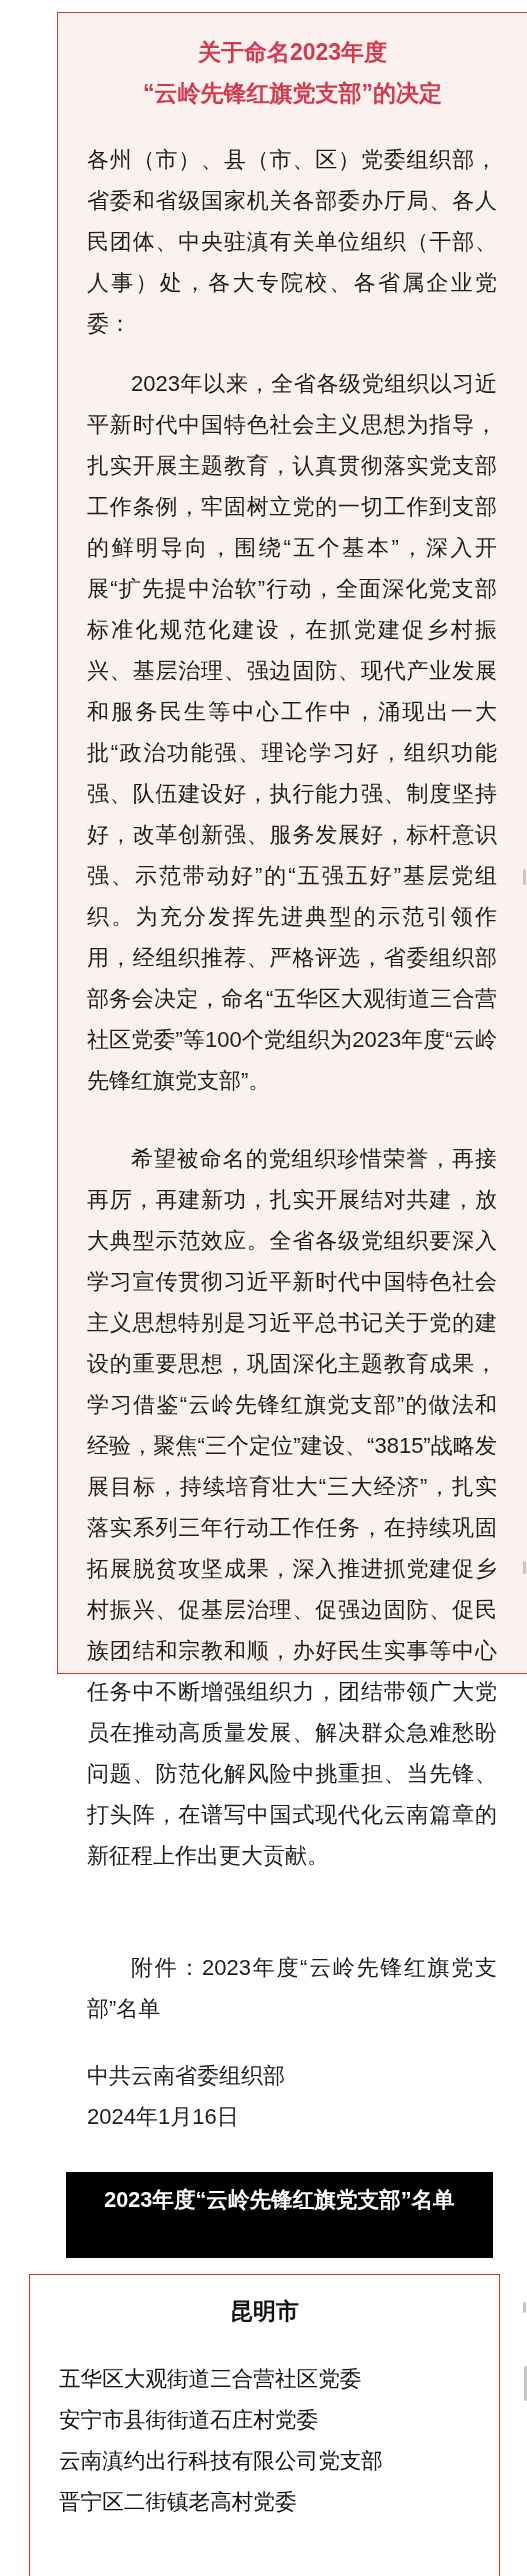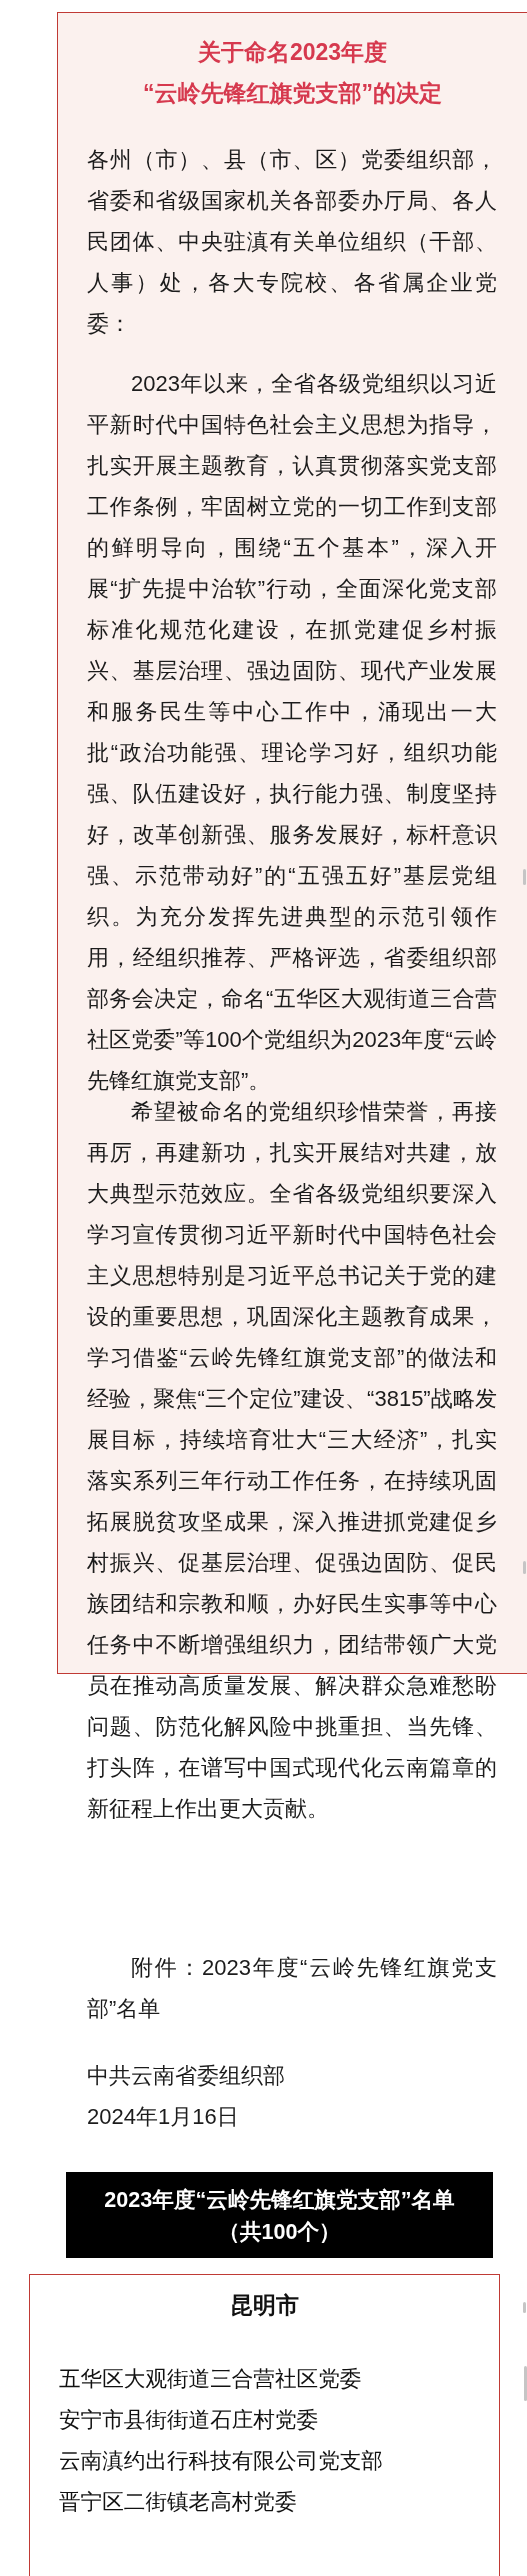--- a/index.html
+++ b/index.html
@@ -49,38 +49,37 @@
 
   <div class="abs doc-title" style="top:19px;">
     <div>关于命名2023年度</div>
     <div>“云岭先锋红旗党支部”的决定</div>
   </div>
 
   <div class="abs doc-text" style="top:126px;height:206px;">各州（市）、县（市、区）党委组织部，省委和省级国家机关各部委办厅局、各人民团体、中央驻滇有关单位组织（干部、人事）处，各大专院校、各省属企业党委：</div>
 
   <div class="abs doc-text indent" style="top:350px;height:742px;">2023年以来，全省各级党组织以习近平新时代中国特色社会主义思想为指导，扎实开展主题教育，认真贯彻落实党支部工作条例，牢固树立党的一切工作到支部的鲜明导向，围绕“五个基本”，深入开展“扩先提中治软”行动，全面深化党支部标准化规范化建设，在抓党建促乡村振兴、基层治理、强边固防、现代产业发展和服务民生等中心工作中，涌现出一大批“政治功能强、理论学习好，组织功能强、队伍建设好，执行能力强、制度坚持好，改革创新强、服务发展好，标杆意识强、示范带动好”的“五强五好”基层党组织。为充分发挥先进典型的示范引领作用，经组织推荐、严格评选，省委组织部部务会决定，命名“五华区大观街道三合营社区党委”等100个党组织为2023年度“云岭先锋红旗党支部”。</div>
 
-  <div class="abs doc-text indent" style="top:1078px;height:783px;">希望被命名的党组织珍惜荣誉，再接再厉，再建新功，扎实开展结对共建，放大典型示范效应。全省各级党组织要深入学习宣传贯彻习近平新时代中国特色社会主义思想特别是习近平总书记关于党的建设的重要思想，巩固深化主题教育成果，学习借鉴“云岭先锋红旗党支部”的做法和经验，聚焦“三个定位”建设、“3815”战略发展目标，持续培育壮大“三大经济”，扎实落实系列三年行动工作任务，在持续巩固拓展脱贫攻坚成果，深入推进抓党建促乡村振兴、促基层治理、促强边固防、促民族团结和宗教和顺，办好民生实事等中心任务中不断增强组织力，团结带领广大党员在推动高质量发展、解决群众急难愁盼问题、防范化解风险中挑重担、当先锋、打头阵，在谱写中国式现代化云南篇章的新征程上作出更大贡献。</div>
+  <div class="abs doc-text indent" style="top:1125px;height:783px;">希望被命名的党组织珍惜荣誉，再接再厉，再建新功，扎实开展结对共建，放大典型示范效应。全省各级党组织要深入学习宣传贯彻习近平新时代中国特色社会主义思想特别是习近平总书记关于党的建设的重要思想，巩固深化主题教育成果，学习借鉴“云岭先锋红旗党支部”的做法和经验，聚焦“三个定位”建设、“3815”战略发展目标，持续培育壮大“三大经济”，扎实落实系列三年行动工作任务，在持续巩固拓展脱贫攻坚成果，深入推进抓党建促乡村振兴、促基层治理、促强边固防、促民族团结和宗教和顺，办好民生实事等中心任务中不断增强组织力，团结带领广大党员在推动高质量发展、解决群众急难愁盼问题、防范化解风险中挑重担、当先锋、打头阵，在谱写中国式现代化云南篇章的新征程上作出更大贡献。</div>
 
   <div class="abs doc-text indent" style="top:1934px;height:82px;">附件：2023年度“云岭先锋红旗党支部”名单</div>
 
   <div class="abs doc-text right" style="top:2042px;height:41px;">中共云南省委组织部</div>
 
   <div class="abs doc-text right" style="top:2083px;height:41px;">2024年1月16日</div>
 
 </div>
 
 <div class="abs banner">
   <div>2023年度“云岭先锋红旗党支部”名单</div>
-  <div>（共100个）</div>
 </div>
 
 <div id="roster-box" class="box">
 
-  <div class="abs city-heading" style="top:10px;">昆明市</div>
+  <div class="abs city-heading" style="top:16px;">昆明市</div>
 
   <div class="abs roster-list" style="top:83px;">
     <div>五华区大观街道三合营社区党委</div>
     <div>安宁市县街街道石庄村党委</div>
     <div>云南滇约出行科技有限公司党支部</div>
     <div>晋宁区二街镇老高村党委</div>
 
   </div>
 
 </div>

